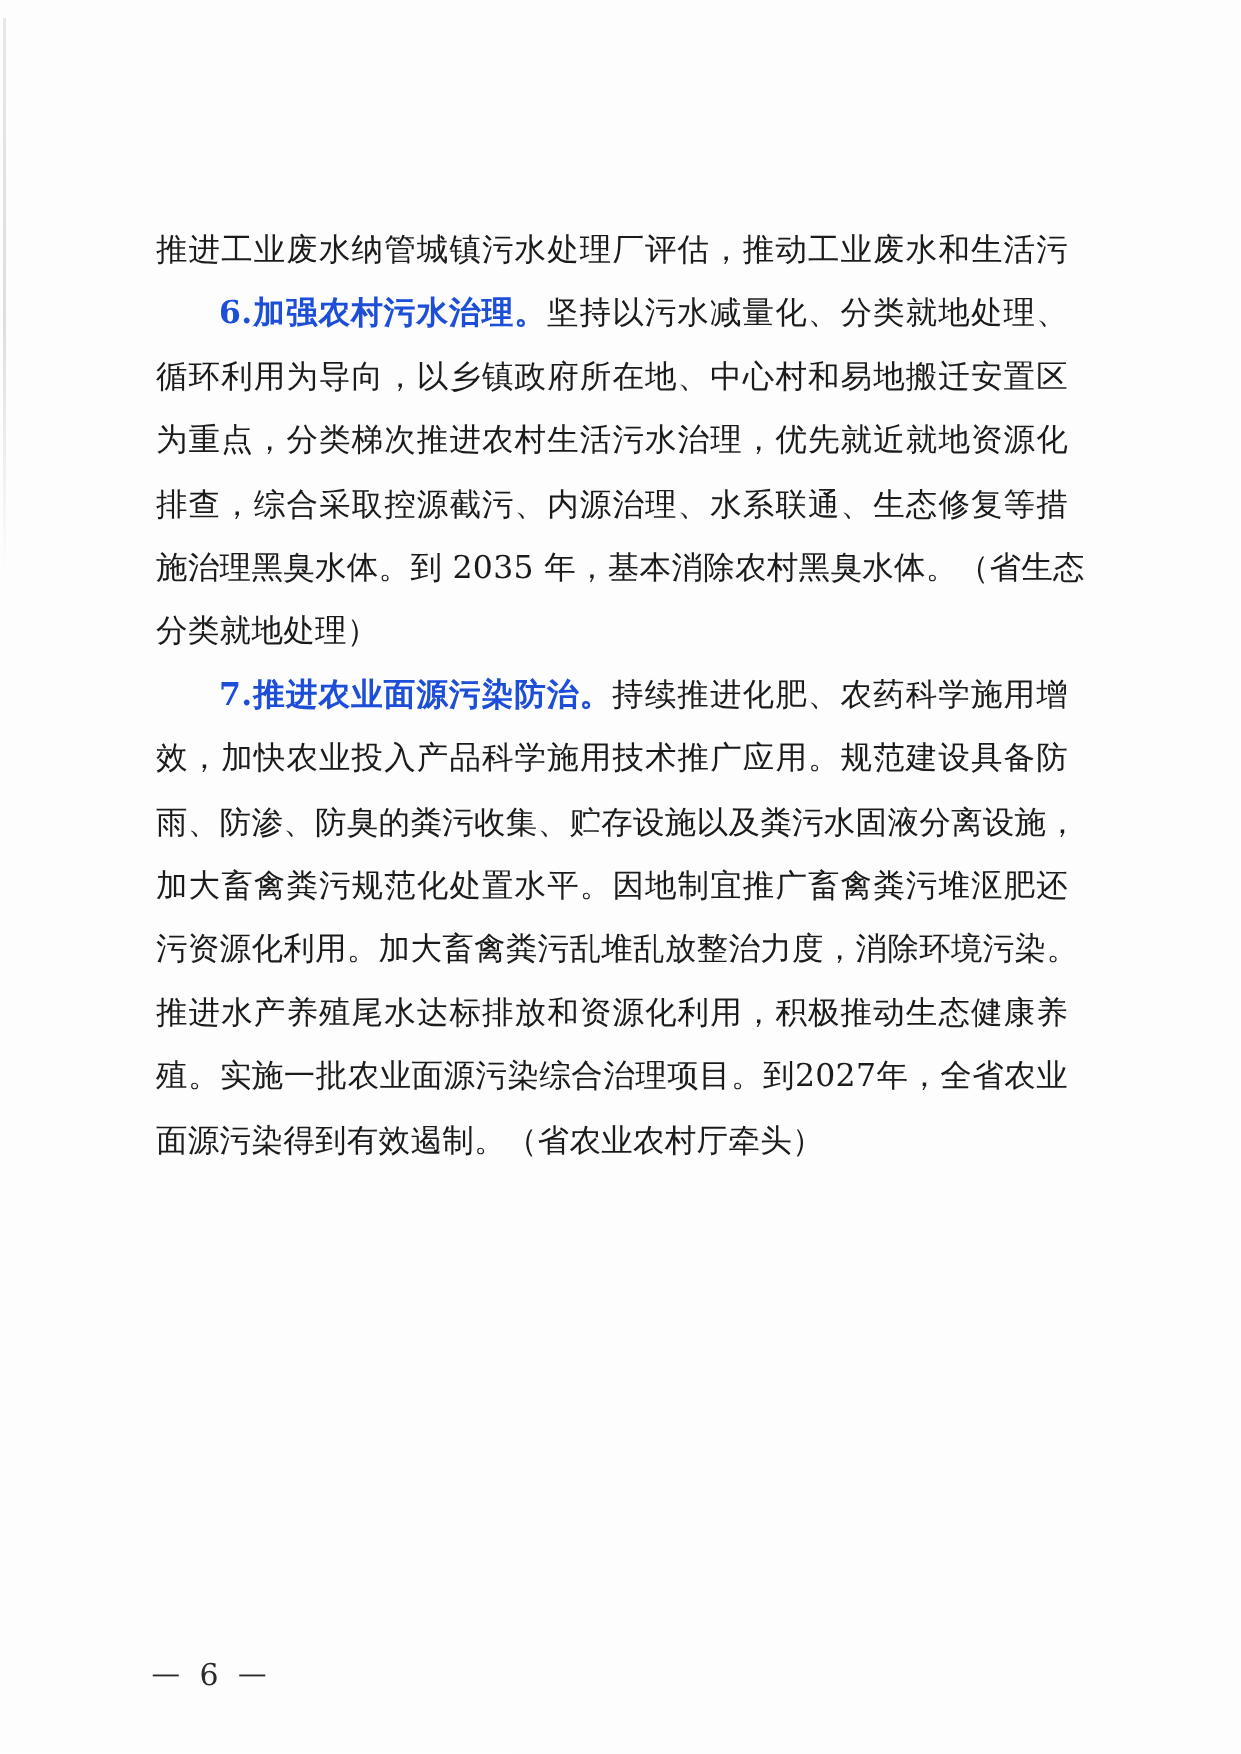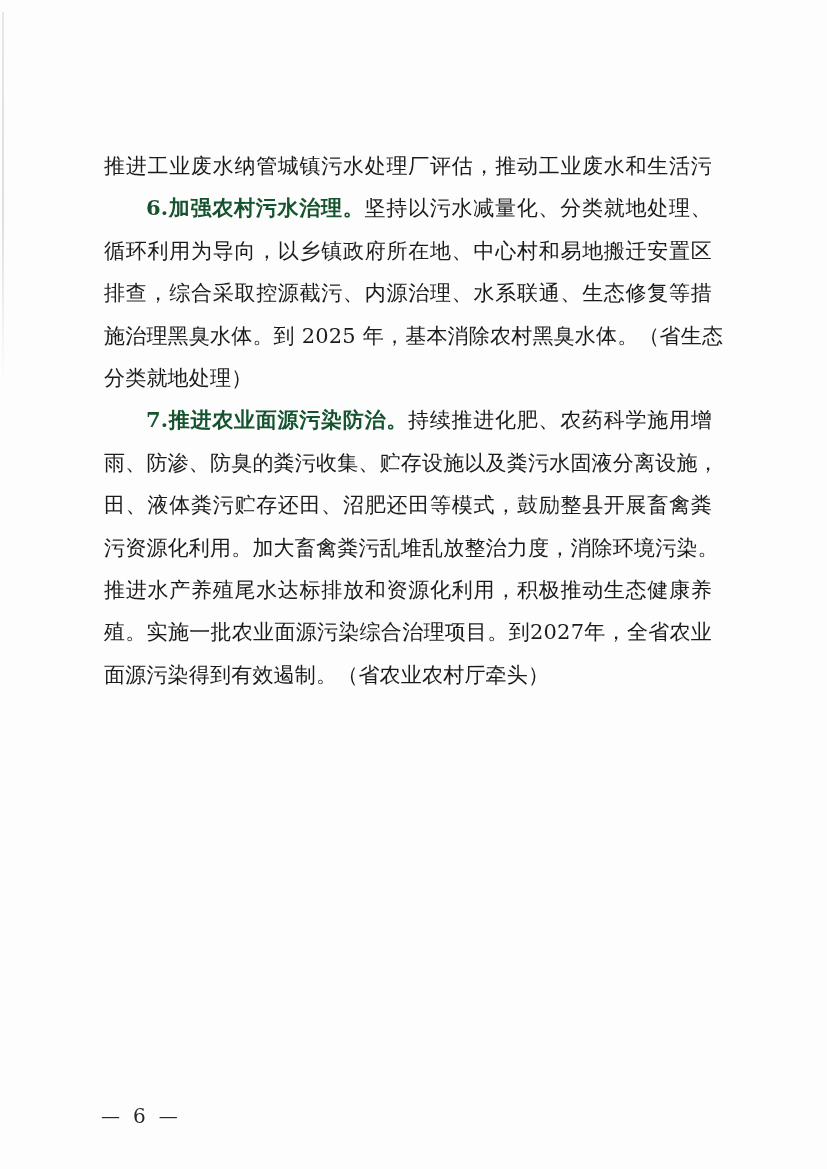--- a/index.html
+++ b/index.html
@@ -34,21 +34,21 @@
     white-space: nowrap;
     text-align: justify;
   }
   
   .line.j {
     text-align-last: justify;
     -moz-text-align-last: justify;
   }
   
   .line.first { text-indent: 42px; }
-  .bold { font-weight: bold; color: #14532d; }
+  .bold { font-weight: bold; color: #1d4ed8; }
   .footer {
     position: absolute;
     left: 101px; top: 1104px;
     font-size: 19px;
     color: #2a2a2a;
     display: flex;
     align-items: center;
   }
   .footer .pagenum { margin: 0 13px; font-size: 20px; }
 </style>
@@ -60,29 +60,31 @@
 
   <div class="content">
 
     <div class="para">
       <div class="line j">推进工业废水纳管城镇污水处理厂评估，推动工业废水和生活污</div>
     </div>
 
     <div class="para">
       <div class="line j first"><span class="bold">6.加强农村污水治理。</span><span>坚持以污水减量化、分类就地处理、</span></div>
       <div class="line j">循环利用为导向，以乡镇政府所在地、中心村和易地搬迁安置区</div>
+      <div class="line j">为重点，分类梯次推进农村生活污水治理，优先就近就地资源化</div>
       <div class="line j">排查，综合采取控源截污、内源治理、水系联通、生态修复等措</div>
-      <div class="line j">施治理黑臭水体。到 2025 年，基本消除农村黑臭水体。（省生态</div>
+      <div class="line j">施治理黑臭水体。到 2035 年，基本消除农村黑臭水体。（省生态</div>
       <div class="line">分类就地处理）</div>
     </div>
 
     <div class="para">
       <div class="line j first"><span class="bold">7.推进农业面源污染防治。</span><span>持续推进化肥、农药科学施用增</span></div>
+      <div class="line j">效，加快农业投入产品科学施用技术推广应用。规范建设具备防</div>
       <div class="line j">雨、防渗、防臭的粪污收集、贮存设施以及粪污水固液分离设施，</div>
-      <div class="line j">田、液体粪污贮存还田、沼肥还田等模式，鼓励整县开展畜禽粪</div>
+      <div class="line j">加大畜禽粪污规范化处置水平。因地制宜推广畜禽粪污堆沤肥还</div>
       <div class="line j">污资源化利用。加大畜禽粪污乱堆乱放整治力度，消除环境污染。</div>
       <div class="line j">推进水产养殖尾水达标排放和资源化利用，积极推动生态健康养</div>
       <div class="line j">殖。实施一批农业面源污染综合治理项目。到2027年，全省农业</div>
       <div class="line">面源污染得到有效遏制。（省农业农村厅牵头）</div>
     </div>
 
   </div>
 
   <div class="footer">
     <span>—</span>

